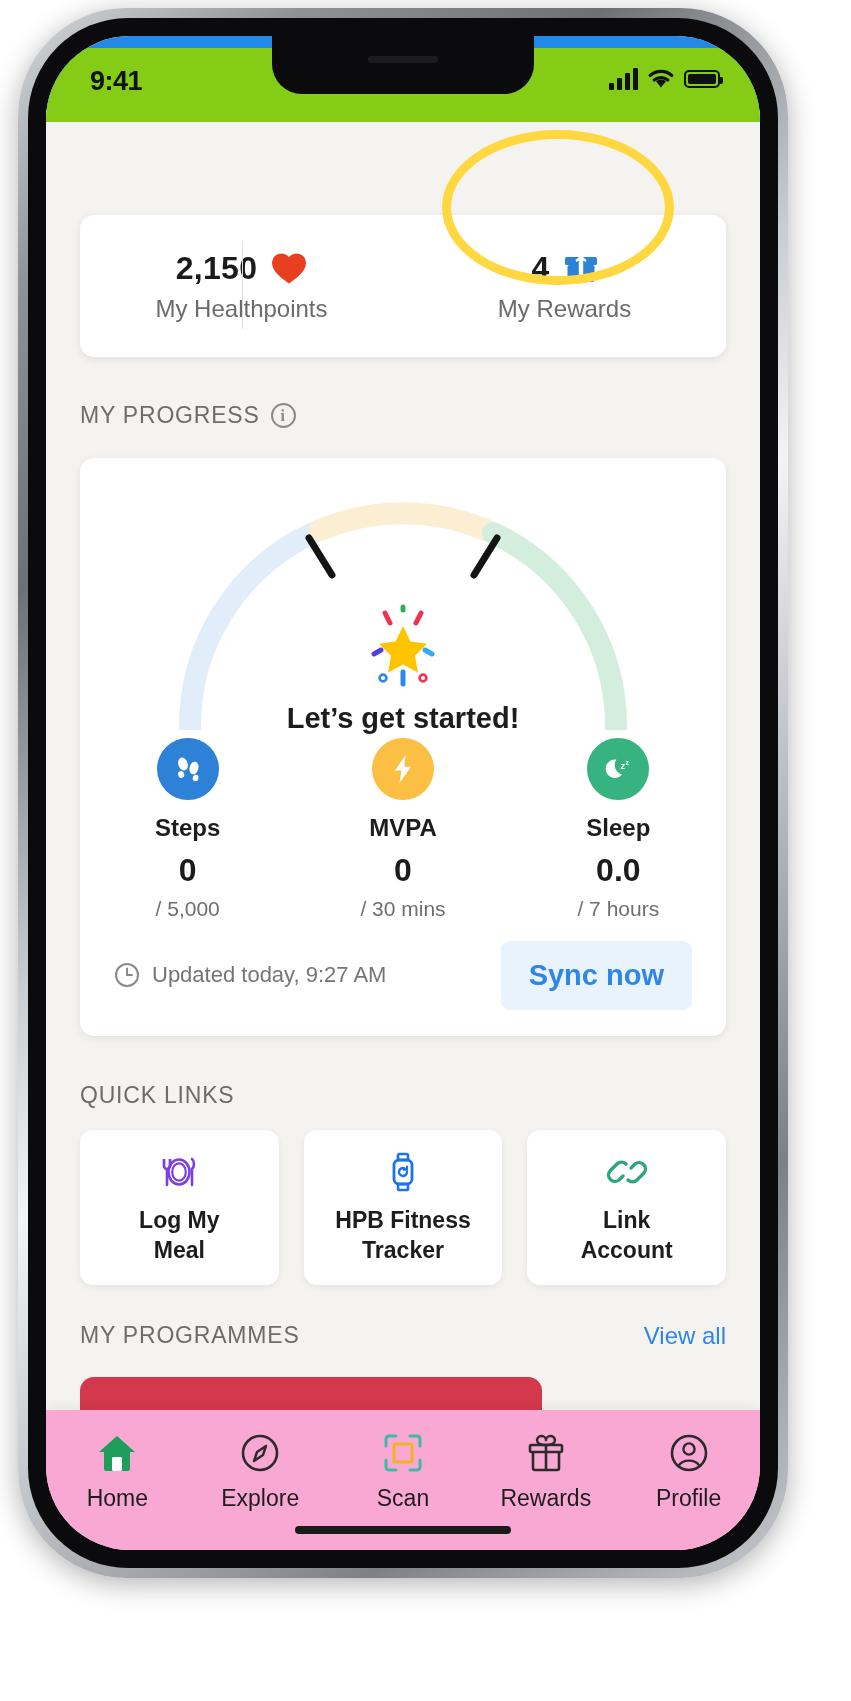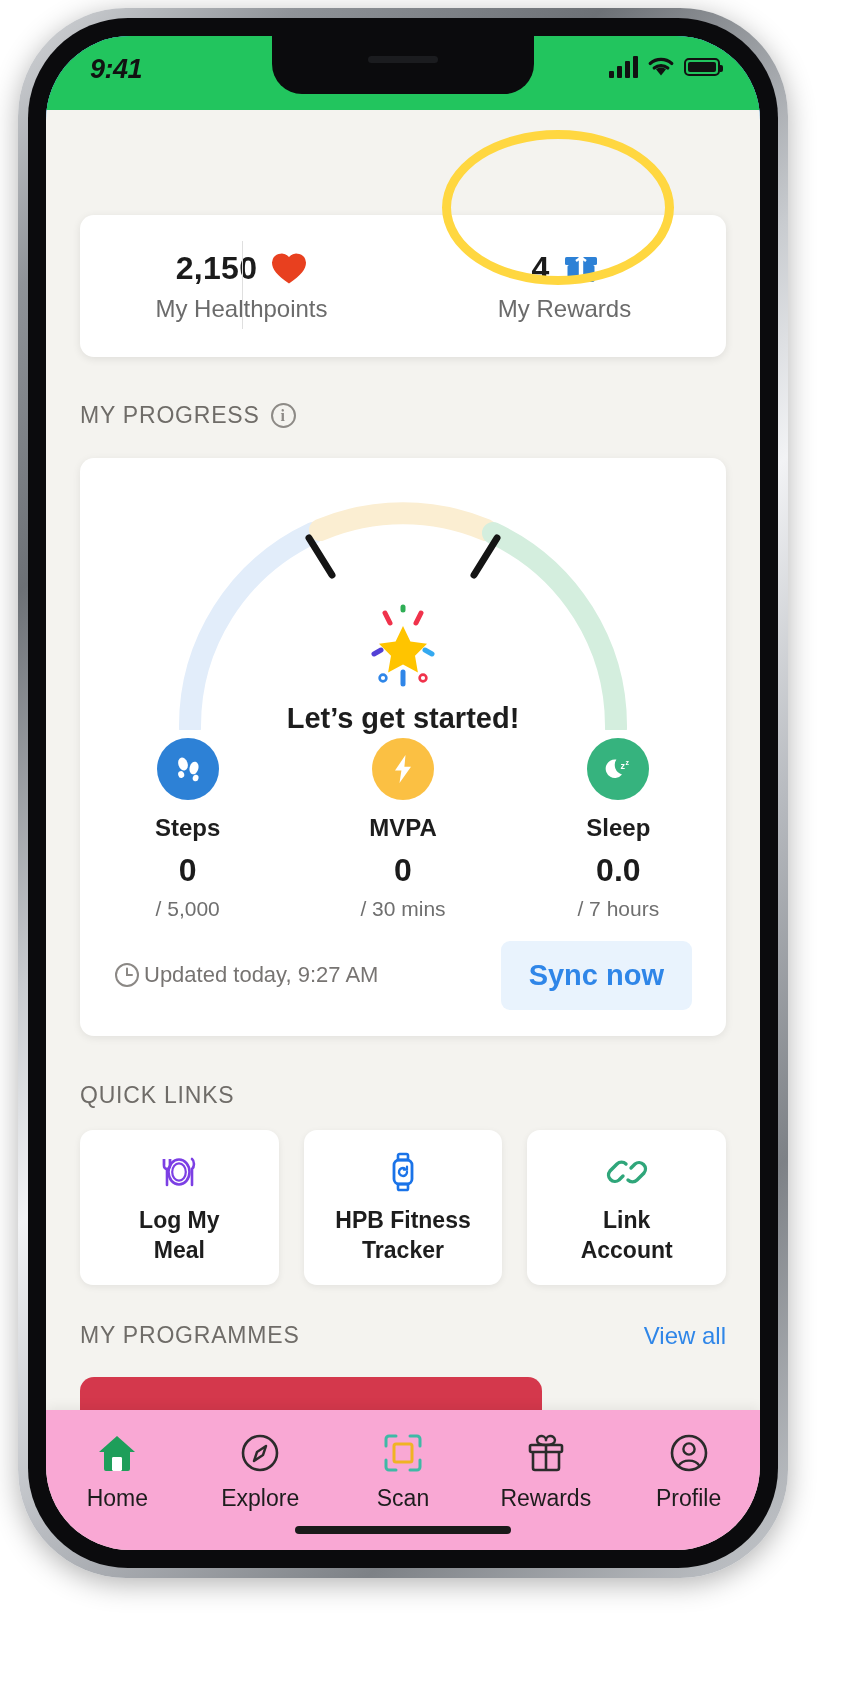--- a/index.html
+++ b/index.html
@@ -63,25 +63,24 @@
   .notch-speaker {
     position: absolute;
     left: 50%; transform: translateX(-50%);
     top: 20px; width: 70px; height: 7px;
     border-radius: 4px;
     background: #1b1c1f;
   }
 
   
   .statusbar {
-    position: absolute; left: 0; top: 0;
+    position: absolute; left: 0; top: 12px;
     width: 714px; height: 74px;
-    background: #22c55e;
+    background: #84cc16;
     z-index: 30;
-    font-style: italic;
   }
   .status-time {
     position: absolute; left: 44px; top: 18px;
     font-size: 27px; font-weight: 700; color: #111;
     letter-spacing: -0.5px;
   }
   .status-icons {
     position: absolute; right: 40px; top: 20px;
     display: flex; align-items: center; gap: 9px;
   }
@@ -195,21 +194,21 @@
     display: flex; align-items: center; justify-content: center;
   }
   .metric-name { margin-top: 14px; font-size: 24px; font-weight: 700; color: #1d1d1d; }
   .metric-value { margin-top: 10px; font-size: 32px; font-weight: 700; color: #1b1b1b; }
   .metric-target { margin-top: 8px; font-size: 21px; color: #6f6f6f; }
 
   .sync-row {
     position: absolute; left: 34px; top: 480px; width: 578px; height: 74px;
     display: flex; align-items: center; justify-content: space-between;
   }
-  .updated { display: flex; align-items: flex-start; gap: 4px; font-size: 22px; color: #777472; }
+  .updated { display: flex; align-items: flex-start; gap: 12px; font-size: 22px; color: #777472; }
   .clock-ico { width: 26px; height: 26px; }
   .sync-btn {
     background: #e9f3fd; border: none; border-radius: 9px;
     padding: 18px 28px; font-size: 29px; font-weight: 700; color: #2f86e8;
     font-family: "Liberation Sans", sans-serif; cursor: pointer; margin-left: 20px;
   }
 
   
   .ql-row { position: absolute; left: 34px; top: 1020px; width: 646px; display: flex; gap: 25px; }
   .ql-card {

